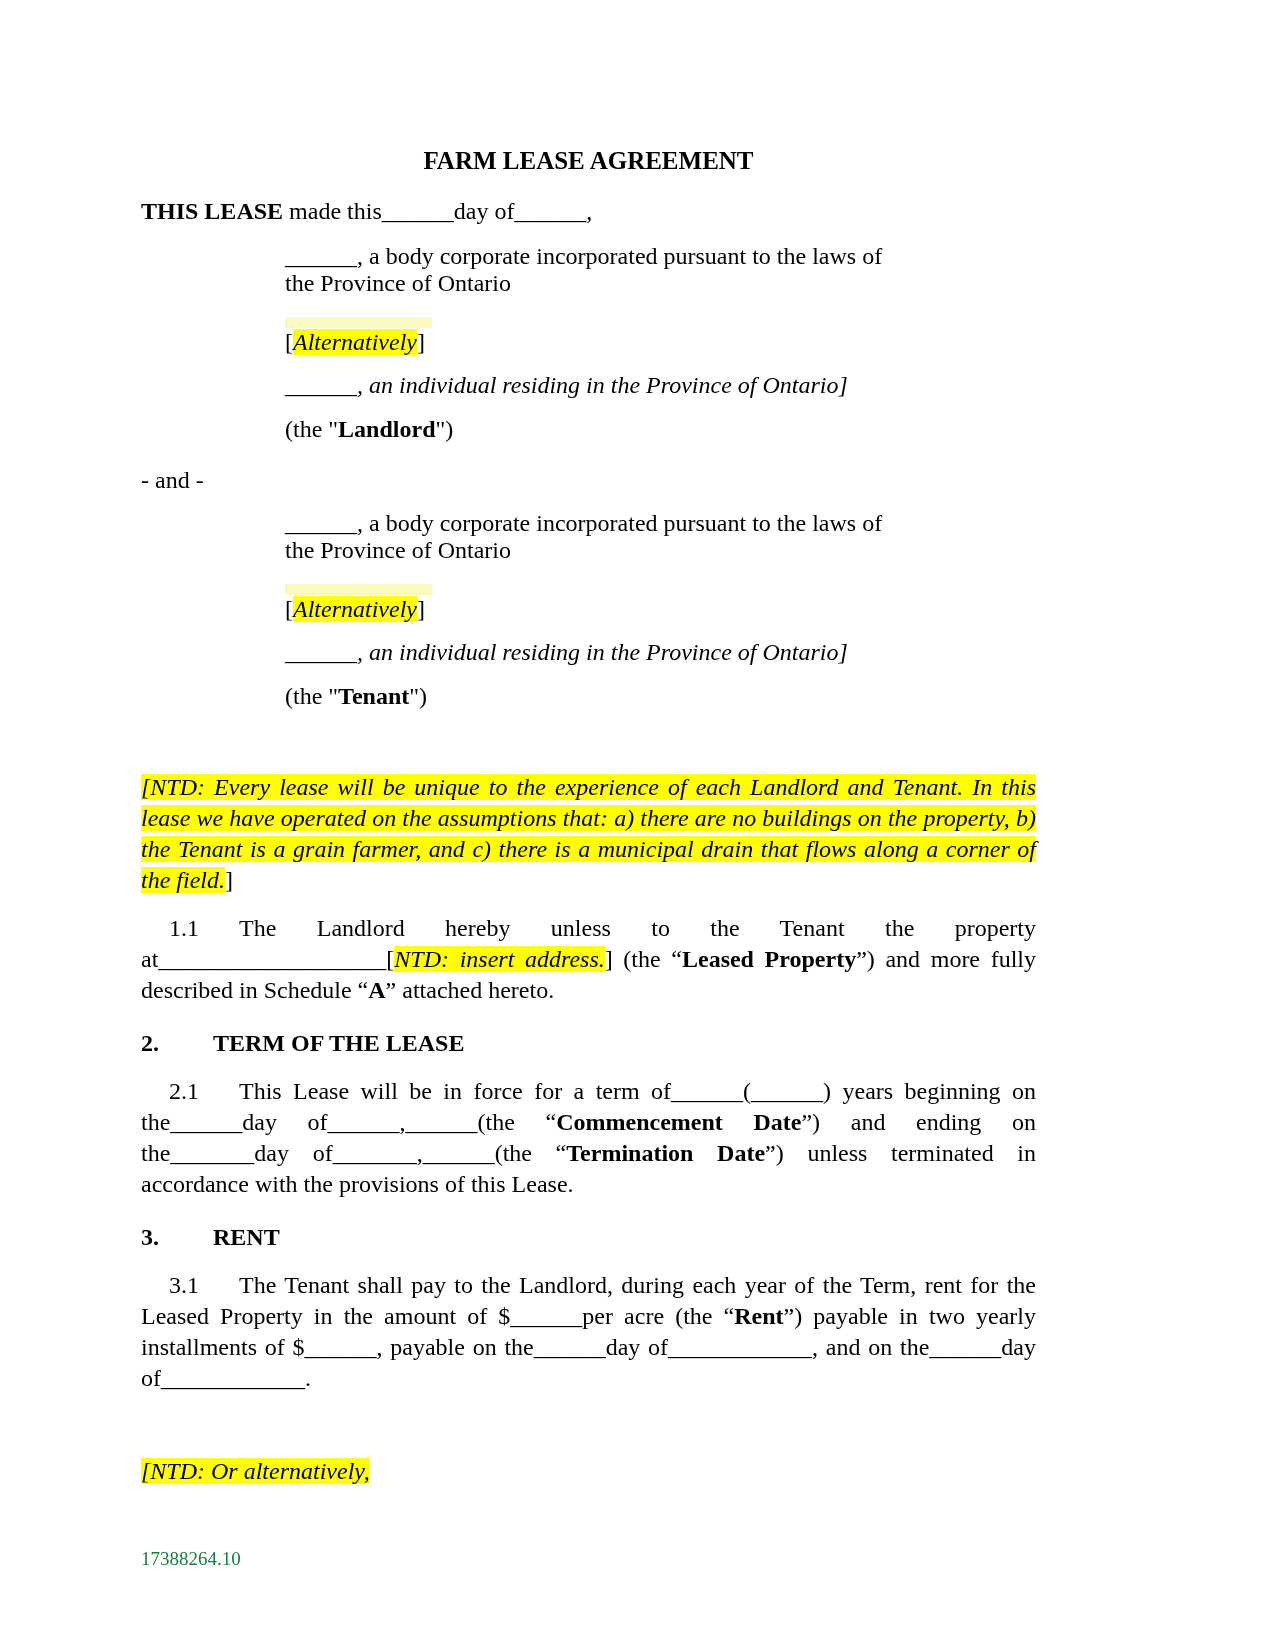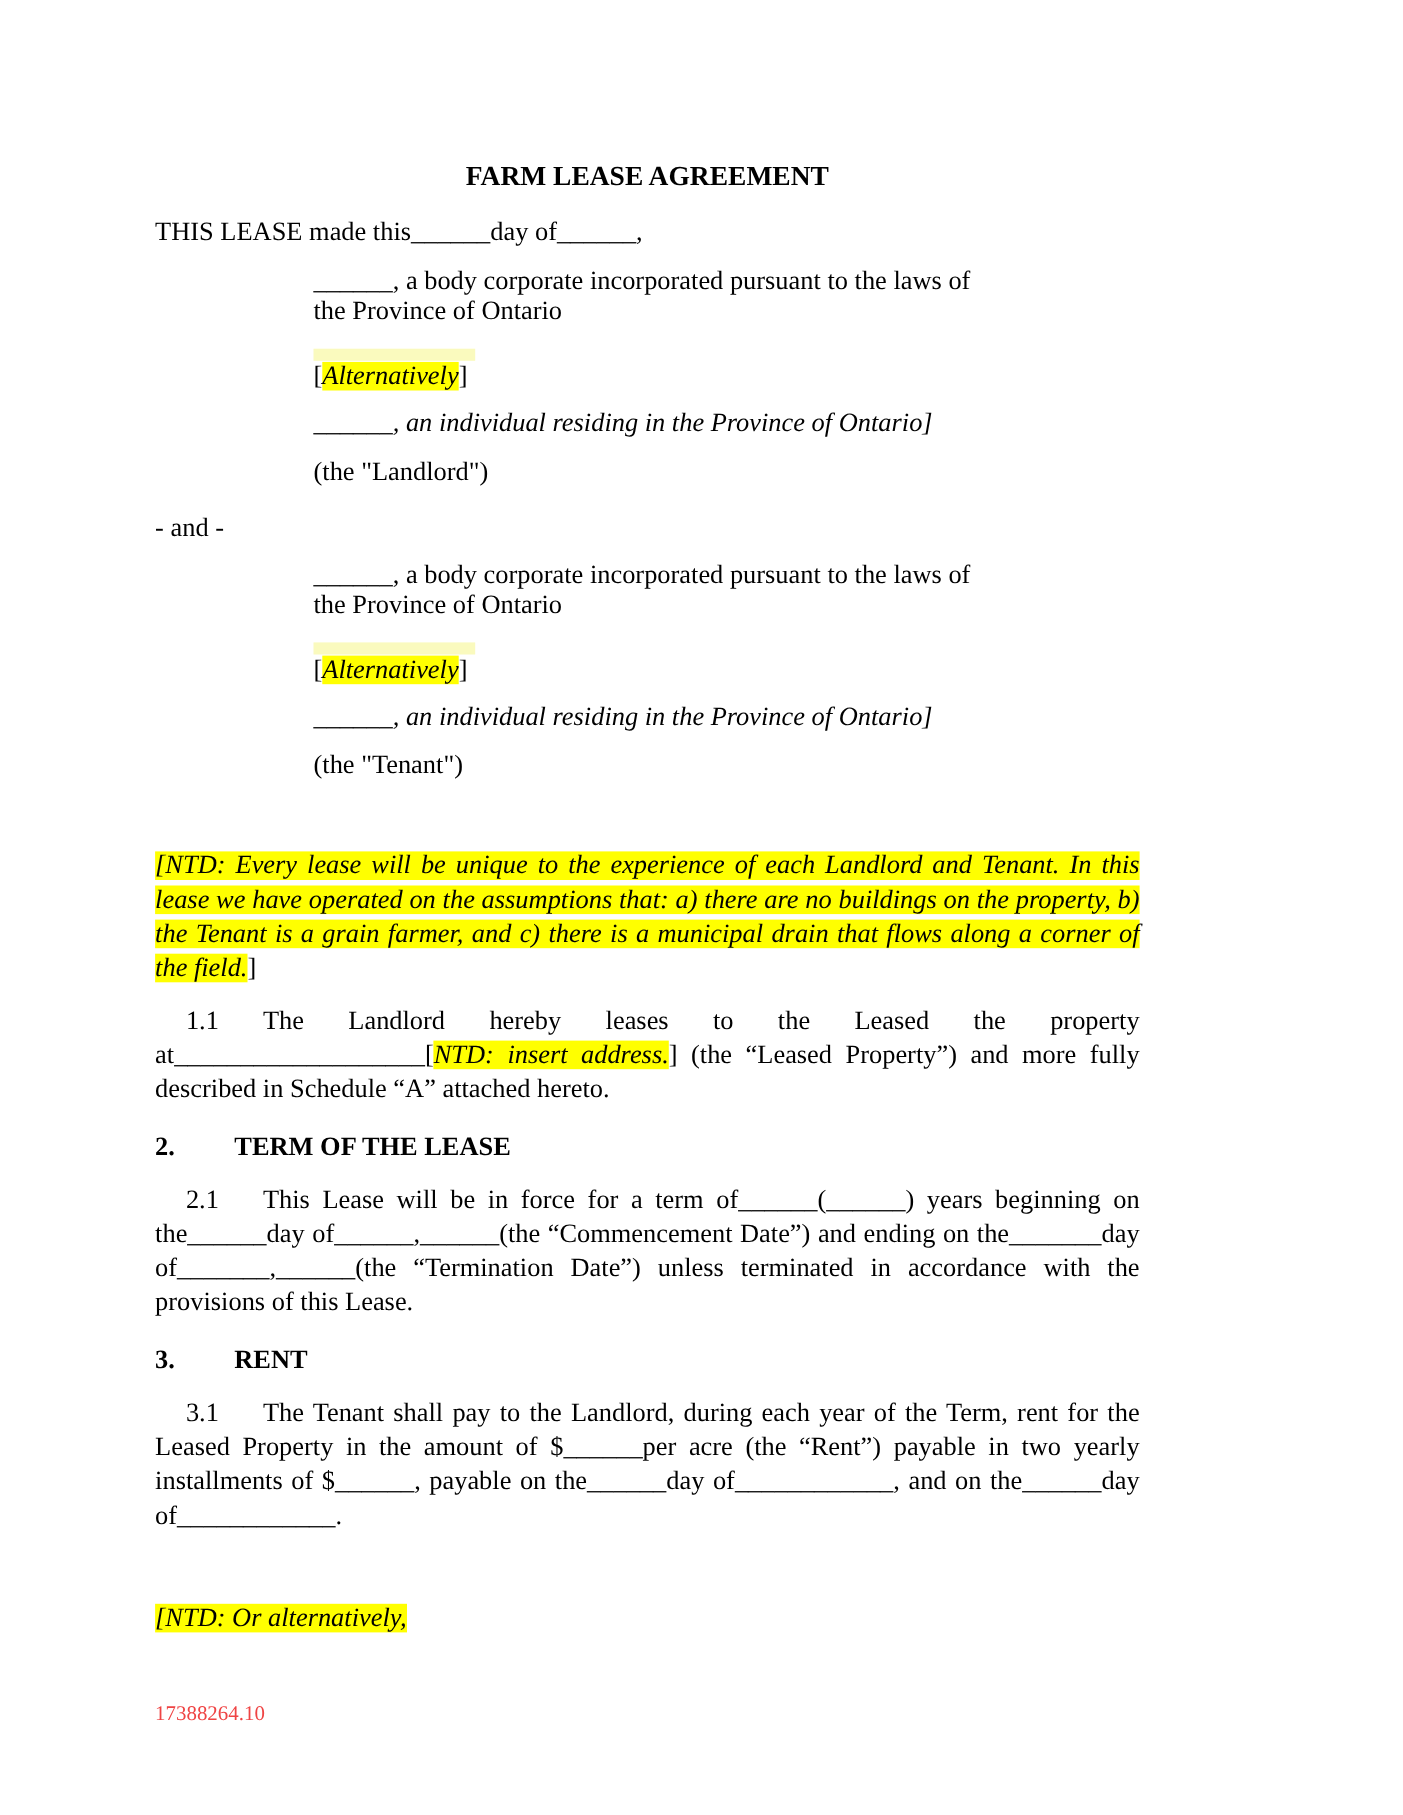--- a/index.html
+++ b/index.html
@@ -21,27 +21,27 @@
   .strip     { margin:20px 0 0 144px; width:147px; height:11px; background:var(--hl-pale,#fafabe); }
   .alt-line  { margin:1px 0 0 144px; line-height:27px; }
   .def-line  { margin:17px 0 0 144px; line-height:27px; }
   .and-sep   { margin:24px 0 0 0; text-align:left; line-height:27px; }
   .ntd-block { margin-top:62px; text-align:justify; }
   .p-consider{ margin-top:18px; text-align:justify; }
   .sec       { margin-top:22px; font-weight:bold; }
   .sec .num  { display:inline-block; width:72px; }
   .sub       { margin-top:17px; text-align:justify; }
   .sub .num  { display:inline-block; width:70px; margin-left:28px; }
-  .b  { font-weight:normal; }
+  .b  { font-weight:bold; }
   .bi { font-weight:normal; font-style:italic; }
   .hl { background:var(--hl,#ffff00); }
   .br-u { text-decoration:underline; text-decoration-thickness:3px; }
   .footer-id {
     position:absolute; left:141px; top:1548px;
-    font-size:19px; line-height:22px; color:#ef4444;
+    font-size:19px; line-height:22px; color:#15803d;
   }
 </style>
 </head>
 <body>
 
 <div class="page">
 
   <div class="title">FARM LEASE AGREEMENT</div>
 
   <p class="p-intro"><span class="b">THIS LEASE</span><span> made this______day of______,</span></p>
@@ -64,21 +64,21 @@
   <div class="alt-line"><span class="br-u">[</span><span class="hl bi">Alternatively</span><span>]</span></div>
 
   <div class="party bi">______, an individual residing in the Province of Ontario]</div>
 
   <div class="def-line"><span>(the "</span><span class="b">Tenant</span><span>")</span></div>
 
   <div class="ntd-block"><span class="hl bi">[NTD: Every lease will be unique to the experience of each Landlord and Tenant. In this lease we have operated on the assumptions that: a) there are no buildings on the property, b) the Tenant is a grain farmer, and c) there is a municipal drain that flows along a corner of the field.</span><span>]</span></div>
 
 
 
-  <div class="sub"><span class="num">1.1</span><span>The Landlord hereby leases to the Leased the property at___________________</span><span>[</span><span class="hl bi">NTD: insert address.</span><span>] (the “</span><span class="b">Leased Property</span><span>”) and more fully described in Schedule “</span><span class="b">A</span><span>” attached hereto.</span></div>
+  <div class="sub"><span class="num">1.1</span><span>The Landlord hereby unless to the Tenant the property at___________________</span><span>[</span><span class="hl bi">NTD: insert address.</span><span>] (the “</span><span class="b">Leased Property</span><span>”) and more fully described in Schedule “</span><span class="b">A</span><span>” attached hereto.</span></div>
 
   <div class="sec"><span class="num">2.</span><span>TERM OF THE LEASE</span></div>
 
   <div class="sub"><span class="num">2.1</span><span>This Lease will be in force for a term of______(______) years beginning on the______day of______,______(the “</span><span class="b">Commencement Date</span><span>”) and ending on the_______day of_______,______(the “</span><span class="b">Termination Date</span><span>”) unless terminated in accordance with the provisions of this Lease.</span></div>
 
   <div class="sec"><span class="num">3.</span><span>RENT</span></div>
 
   <div class="sub"><span class="num">3.1</span><span>The Tenant shall pay to the Landlord, during each year of the Term, rent for the Leased Property in the amount of $______per acre (the “</span><span class="b">Rent</span><span>”) payable in two yearly installments of $______, payable on the______day of____________, and on the______day of____________.</span></div>
 
   <div class="ntd-block"><span class="hl bi">[NTD: Or alternatively,</span></div>

